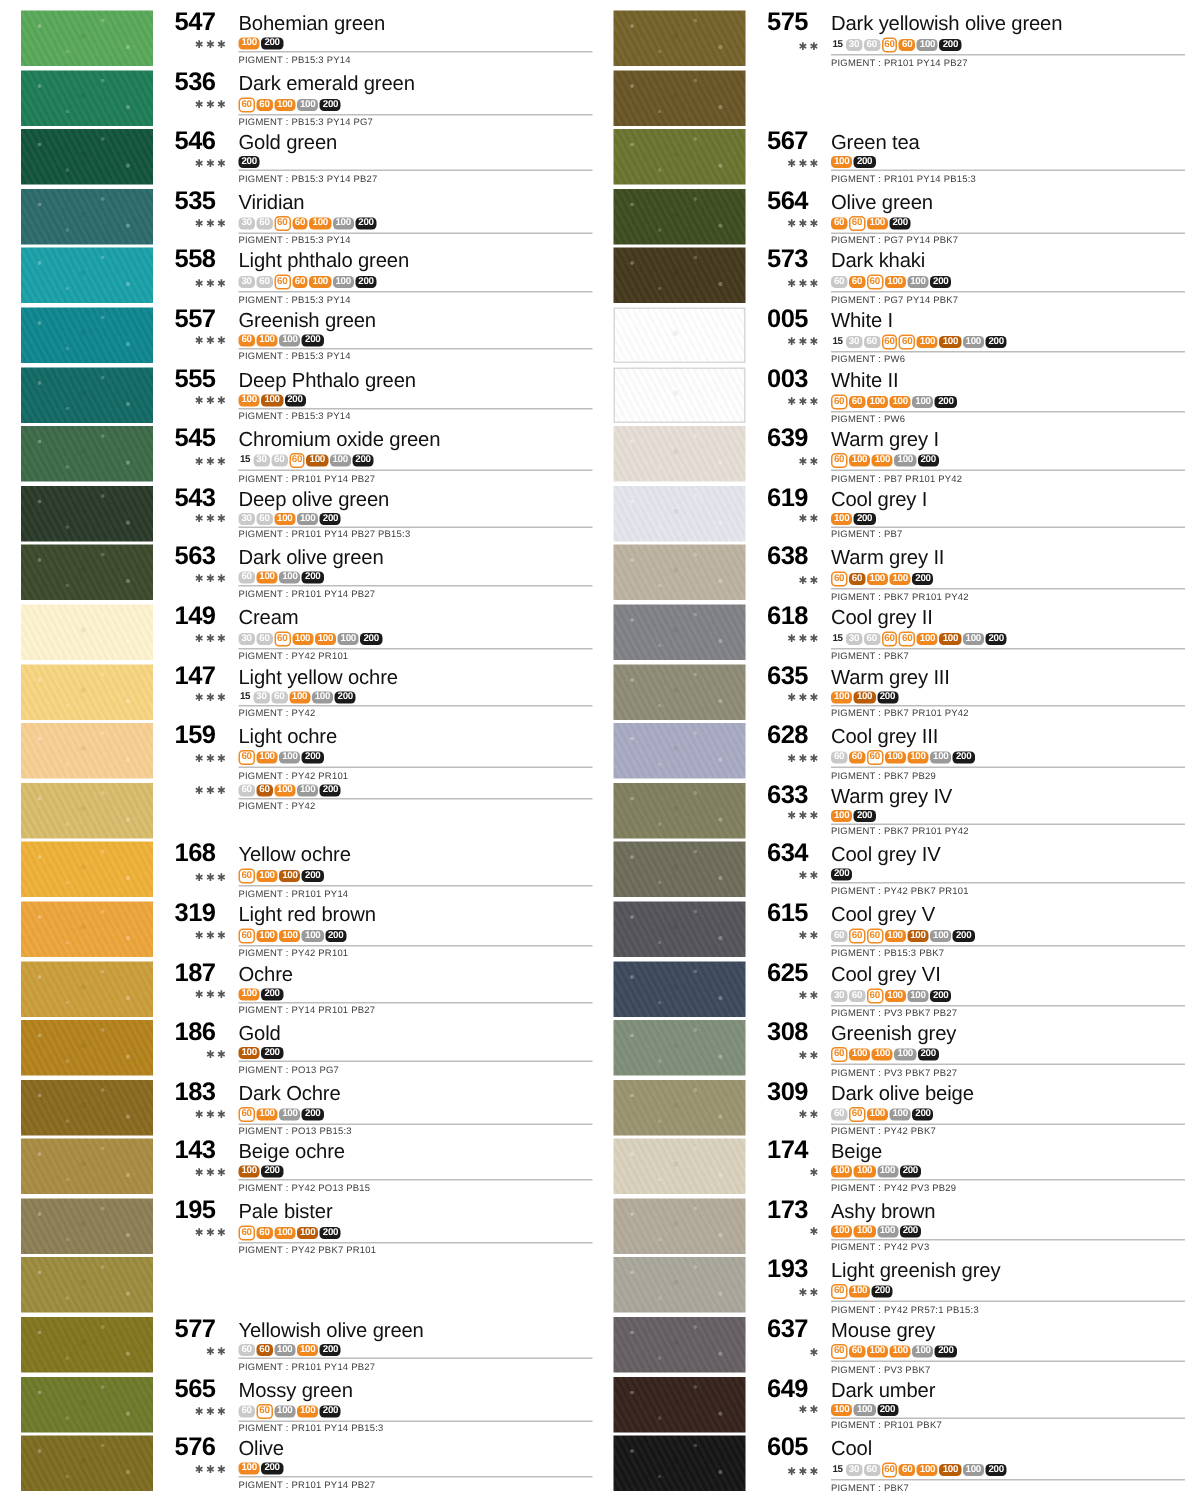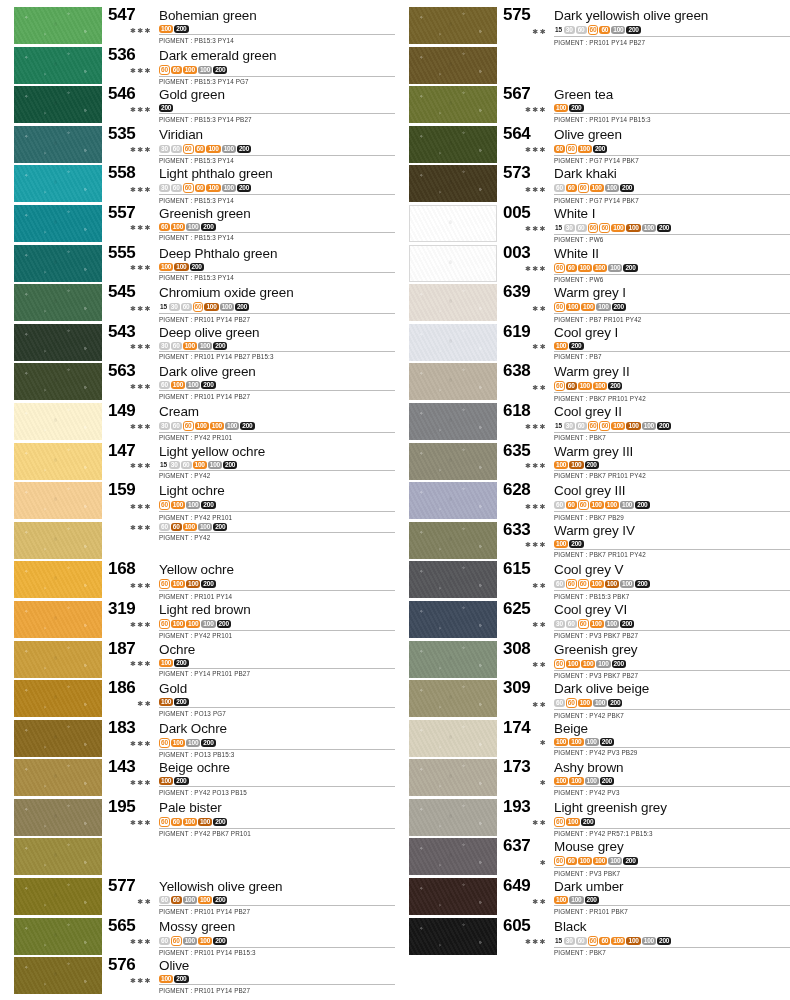--- a/index.html
+++ b/index.html
@@ -31,21 +31,21 @@
       radial-gradient(circle at 35% 74%, rgba(255,255,255,.35) 0 1px, transparent 1.3px),
       radial-gradient(circle at 47% 46%, rgba(0,0,0,.10) 0 1.6px, transparent 2px),
       repeating-linear-gradient(62deg, rgba(255,255,255,.07) 0 2px, rgba(0,0,0,.05) 2px 4px);
   }
   .swatch.pale { border:1px solid #d8d8d8; }
 
   .info { flex:1; padding-left:6px; position:relative; }
   .line1 { display:flex; align-items:baseline; }
   .code {
     font-size:17px; font-weight:bold; letter-spacing:-.3px;
-    width:44px; text-align:left; line-height:1; color:#000;
+    width:44px; text-align:center; line-height:1; color:#000;
   }
   .pname {
     font-size:13.5px; line-height:1; margin-left:7px; color:#111;
     white-space:nowrap; letter-spacing:-.1px;
   }
   .line2 { display:flex; align-items:center; margin-top:2px; }
   .stars {
     width:44px; text-align:right; font-size:7px; color:#555;
     letter-spacing:1.5px; line-height:1;
   }
@@ -917,20 +917,39 @@
             <div class="tones">
               <span class="badge orange">100</span>
               <span class="badge black">200</span>
               <span class="filler"></span>
             </div>
           </div>
           <div class="pigment">PIGMENT : PBK7 PR101 PY42</div>
         </div>
       </div>
       <div class="row">
+        <div class="swatch" style="background: rgb(110, 109, 92);">
+          <div class="tex"></div>
+        </div>
+        <div class="info">
+          <div class="line1">
+            <div class="code">634</div>
+            <div class="pname">Cool grey IV</div>
+          </div>
+          <div class="line2">
+            <div class="stars">✱✱</div>
+            <div class="tones">
+              <span class="badge black">200</span>
+              <span class="filler"></span>
+            </div>
+          </div>
+          <div class="pigment">PIGMENT : PY42 PBK7 PR101</div>
+        </div>
+      </div>
+      <div class="row">
         <div class="swatch" style="background: rgb(85, 86, 90);">
           <div class="tex"></div>
         </div>
         <div class="info">
           <div class="line1">
             <div class="code">615</div>
             <div class="pname">Cool grey V</div>
           </div>
           <div class="line2">
             <div class="stars">✱✱</div>
@@ -1128,21 +1147,21 @@
           <div class="pigment">PIGMENT : PR101 PBK7</div>
         </div>
       </div>
       <div class="row">
         <div class="swatch" style="background: rgb(22, 22, 22);">
           <div class="tex"></div>
         </div>
         <div class="info">
           <div class="line1">
             <div class="code">605</div>
-            <div class="pname">Black</div>
+            <div class="pname">Cool</div>
           </div>
           <div class="line2">
             <div class="stars">✱✱✱</div>
             <div class="tones">
               <span class="badge plain">15</span>
               <span class="badge lgrey">30</span>
               <span class="badge lgrey">60</span>
               <span class="badge ooutl">60</span>
               <span class="badge orange">60</span>
               <span class="badge orange">100</span>

